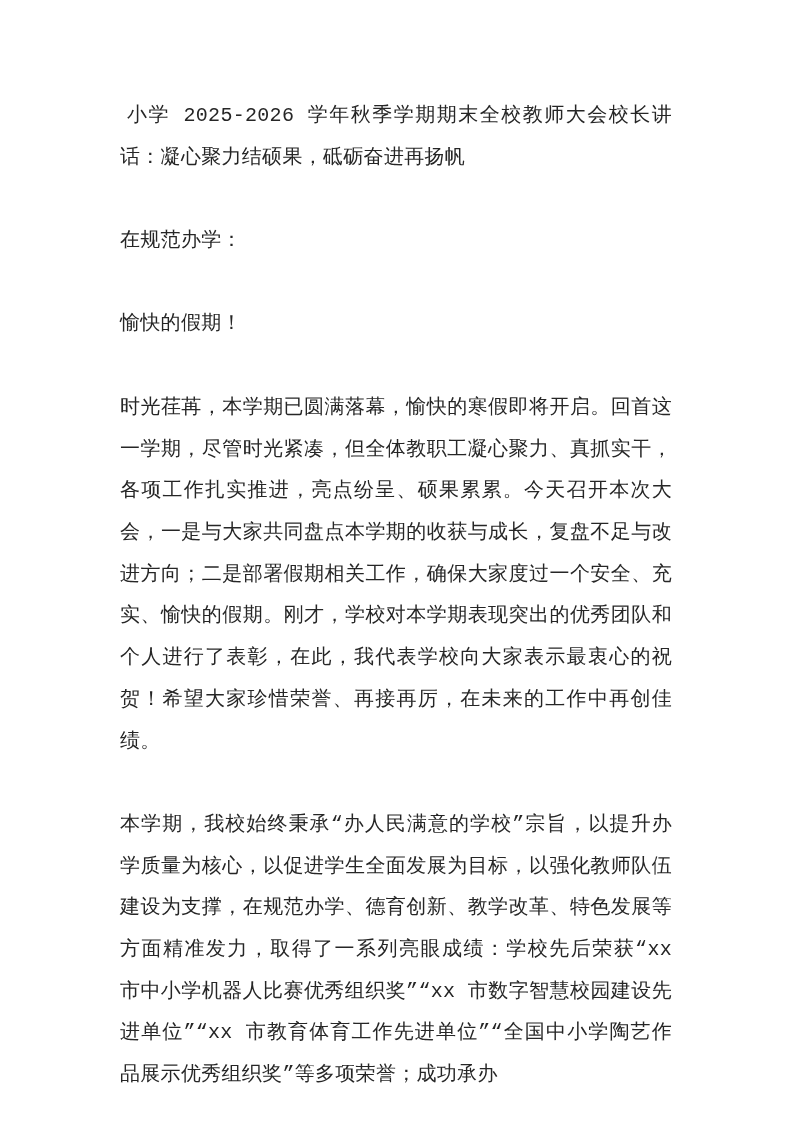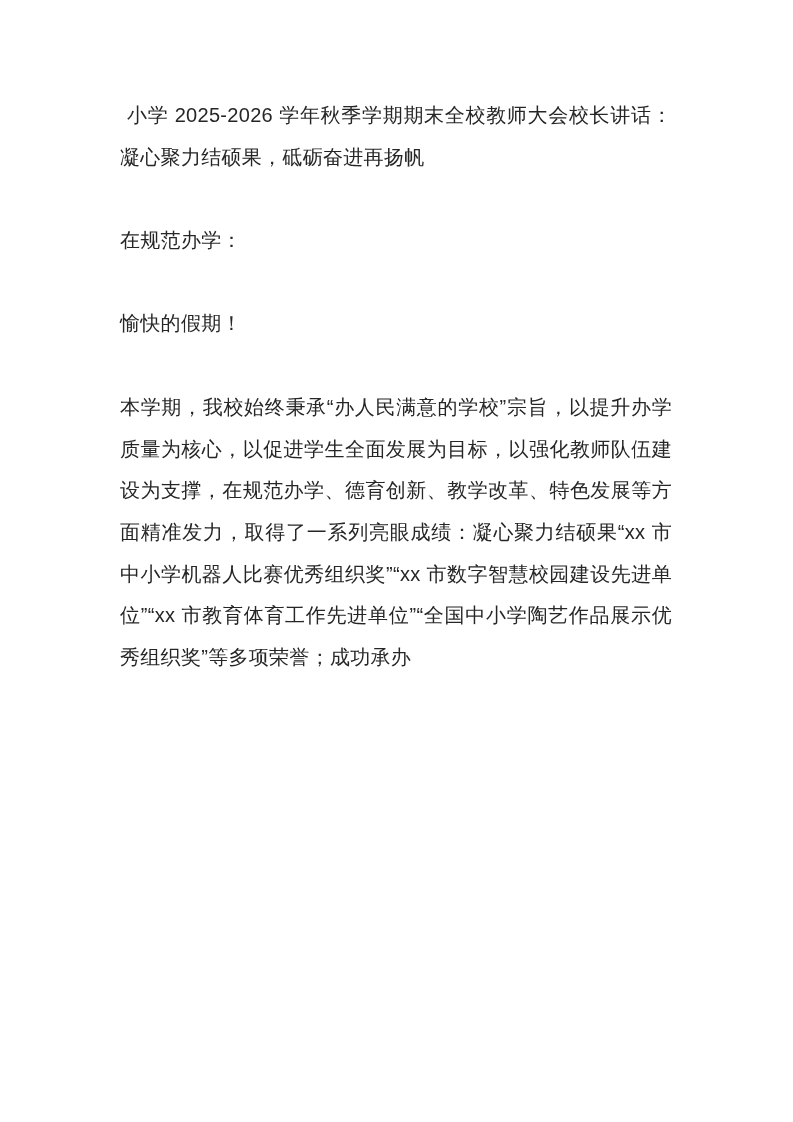--- a/index.html
+++ b/index.html
@@ -9,21 +9,21 @@
   }
   .page {
     position: relative;
     width: 793px;
     height: 1122px;
     margin: 0 auto;
     background: #ffffff;
     box-sizing: border-box;
     padding: 95px 121px 0 120px;
     overflow: hidden;
-    font-family: Liberation Sans, sans-serif;
+    font-family: Liberation Mono, monospace;
     color: #262626;
   }
   .doc-title,
   .para {
     margin: 0 0 41.7px 0;
     font-size: 20px;
     font-weight: normal;
     line-height: 41.7px;
     text-align: justify;
     letter-spacing: 0.3px;
@@ -36,15 +36,16 @@
 </head>
 <body>
 
 <div class="page">
   <p class="doc-title">小学 2025-2026 学年秋季学期期末全校教师大会校长讲话：凝心聚力结硕果，砥砺奋进再扬帆</p>
 
   <p class="para">在规范办学：</p>
 
   <p class="para">愉快的假期！</p>
 
+  <p class="para">时光荏苒，本学期已圆满落幕，愉快的寒假即将开启。回首这一学期，尽管时光紧凑，但全体教职工凝心聚力、真抓实干，各项工作扎实推进，亮点纷呈、硕果累累。今天召开本次大会，一是与大家共同盘点本学期的收获与成长，复盘不足与改进方向；二是部署假期相关工作，确保大家度过一个安全、充实、愉快的假期。刚才，学校对本学期表现突出的优秀团队和个人进行了表彰，在此，我代表学校向大家表示最衷心的祝贺！希望大家珍惜荣誉、再接再厉，在未来的工作中再创佳绩。</p>
 
-  <p class="para">本学期，我校始终秉承“办人民满意的学校”宗旨，以提升办学质量为核心，以促进学生全面发展为目标，以强化教师队伍建设为支撑，在规范办学、德育创新、教学改革、特色发展等方面精准发力，取得了一系列亮眼成绩：凝心聚力结硕果“xx 市中小学机器人比赛优秀组织奖”“xx 市数字智慧校园建设先进单位”“xx 市教育体育工作先进单位”“全国中小学陶艺作品展示优秀组织奖”等多项荣誉；成功承办</p>
+  <p class="para">本学期，我校始终秉承“办人民满意的学校”宗旨，以提升办学质量为核心，以促进学生全面发展为目标，以强化教师队伍建设为支撑，在规范办学、德育创新、教学改革、特色发展等方面精准发力，取得了一系列亮眼成绩：学校先后荣获“xx 市中小学机器人比赛优秀组织奖”“xx 市数字智慧校园建设先进单位”“xx 市教育体育工作先进单位”“全国中小学陶艺作品展示优秀组织奖”等多项荣誉；成功承办</p>
 </div>
 
 </body></html>

